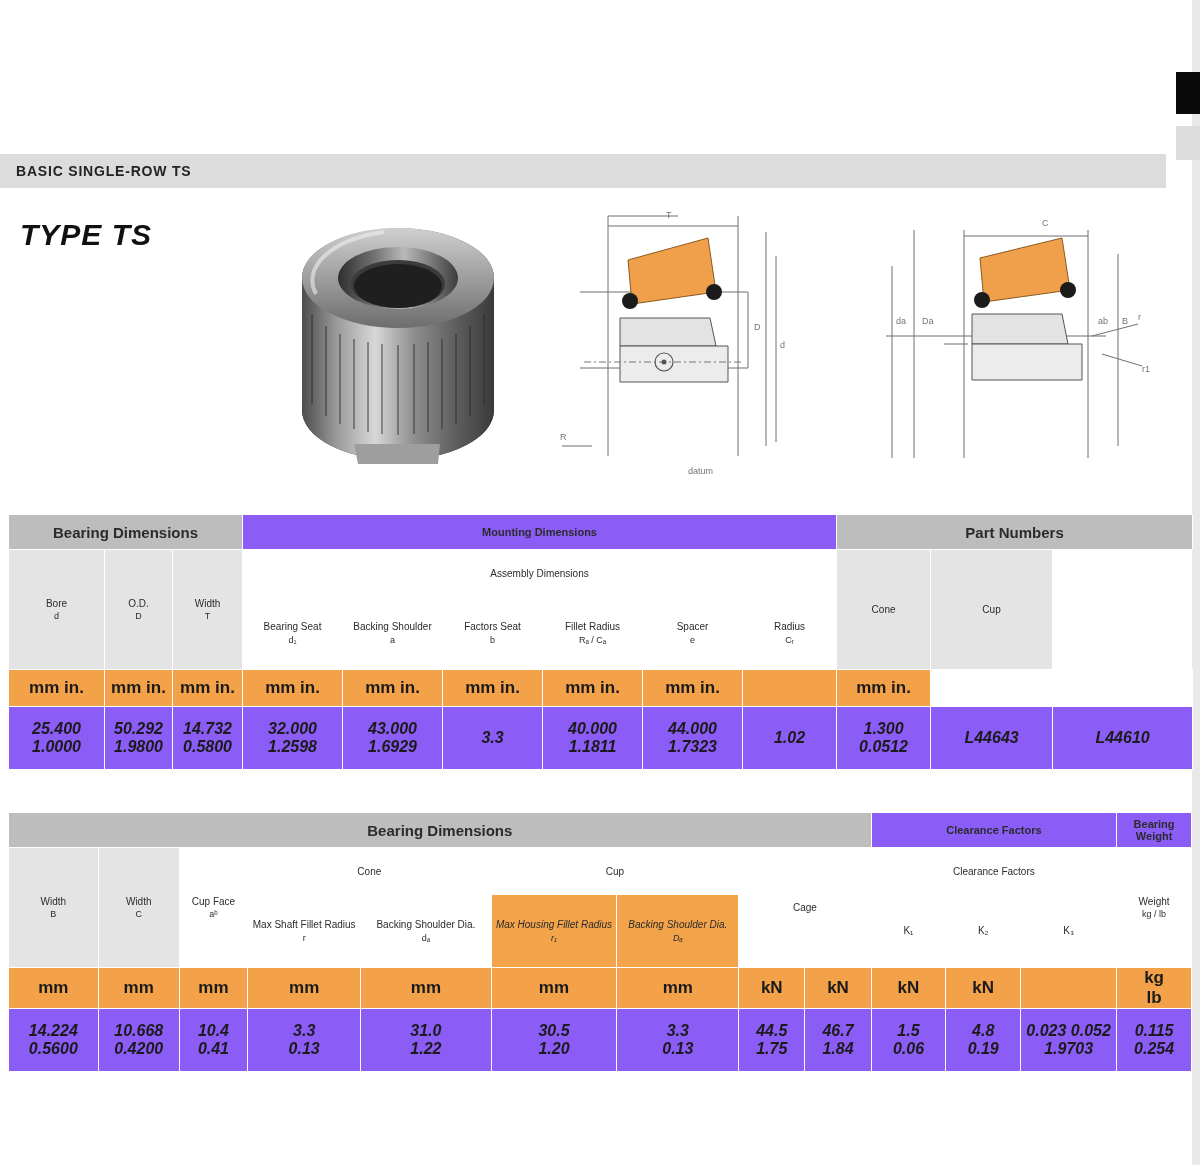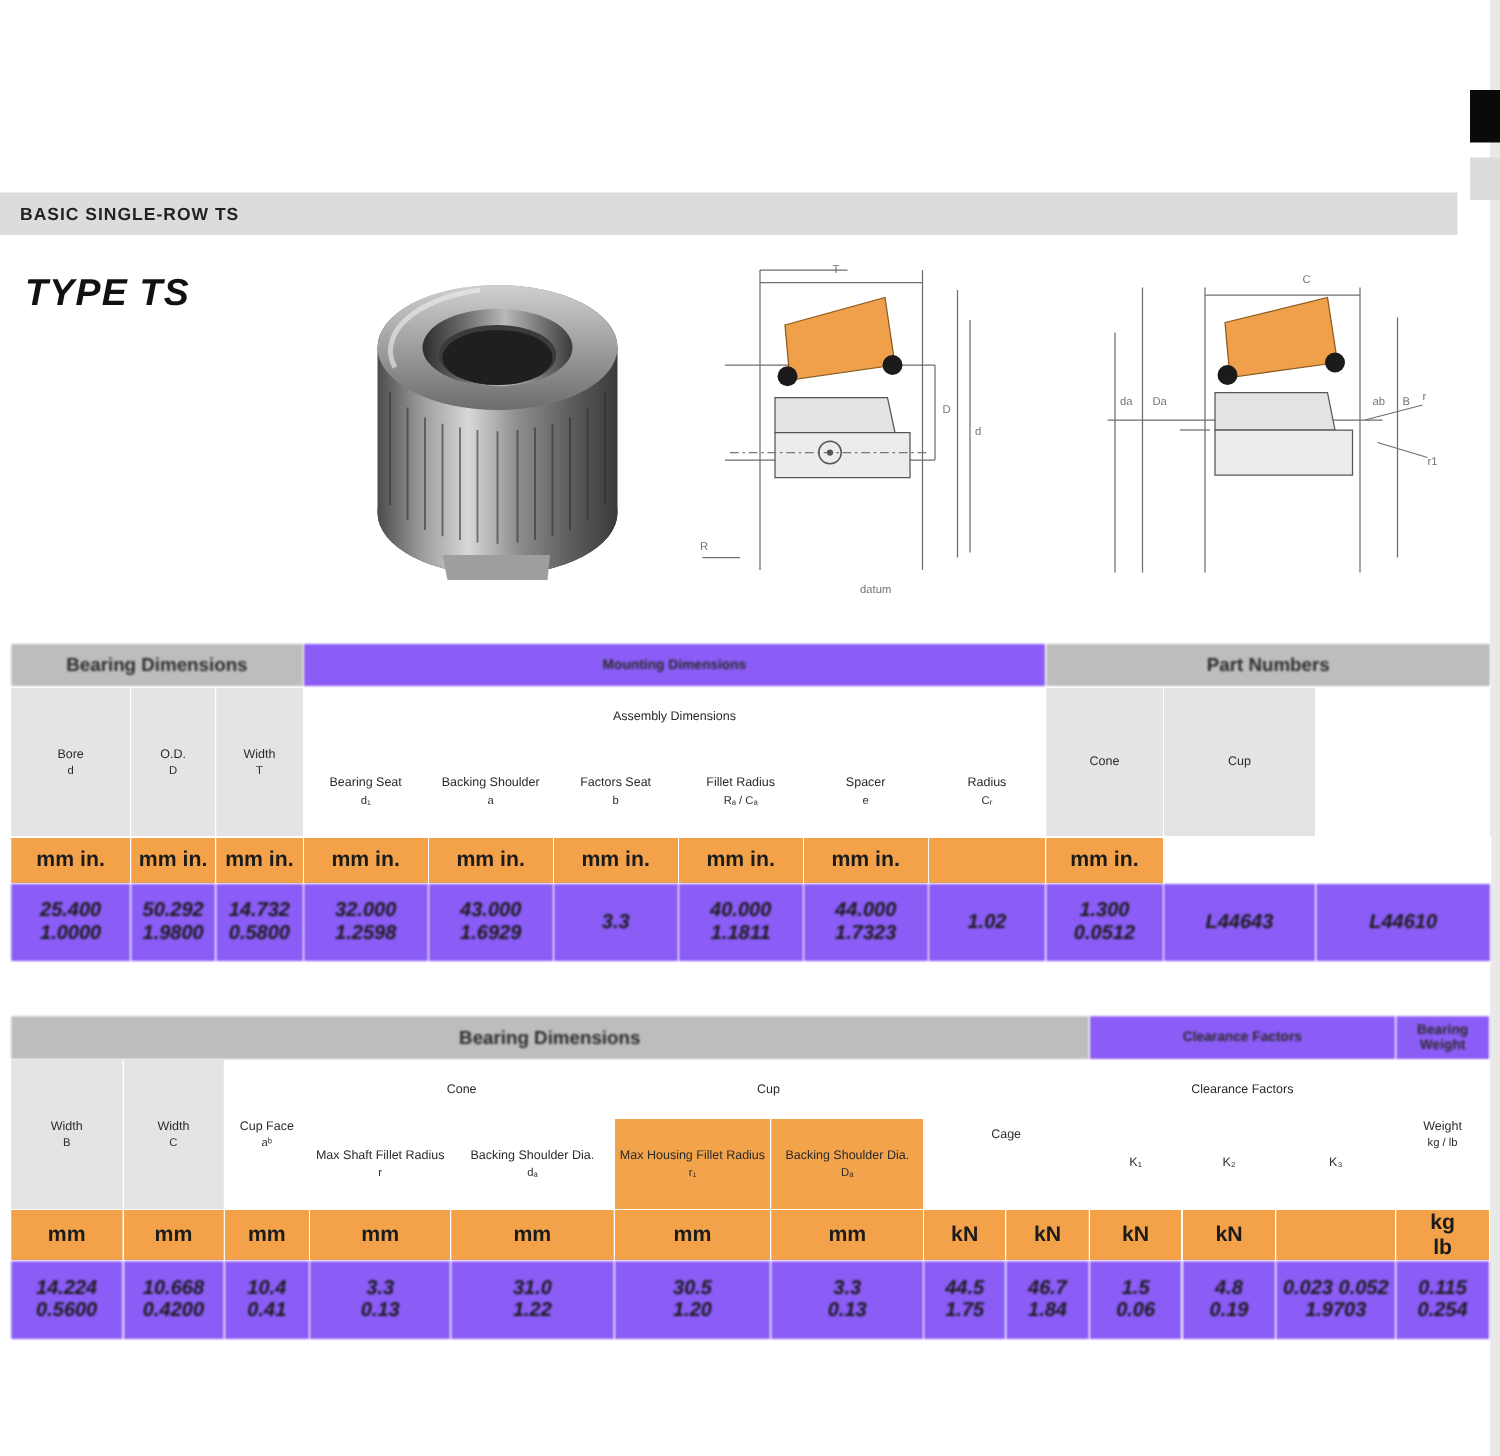--- a/index.html
+++ b/index.html
@@ -174,20 +174,21 @@
     color: #2b2b2b;
     height: 72px;
     filter: blur(0.6px);
   }
   .hdr-orange {
     background: #f3a34a;
     font-size: 10px;
     color: #2b2b2b;
     height: 72px;
     filter: blur(0.6px);
+    font-style: italic;
   }
   .val-orange {
     background: #f3a24a;
     font-size: 17px;
     font-weight: bold;
     color: #1b1b1b;
     height: 36px;
     filter: blur(0.6px);
   }
   .val-white {

